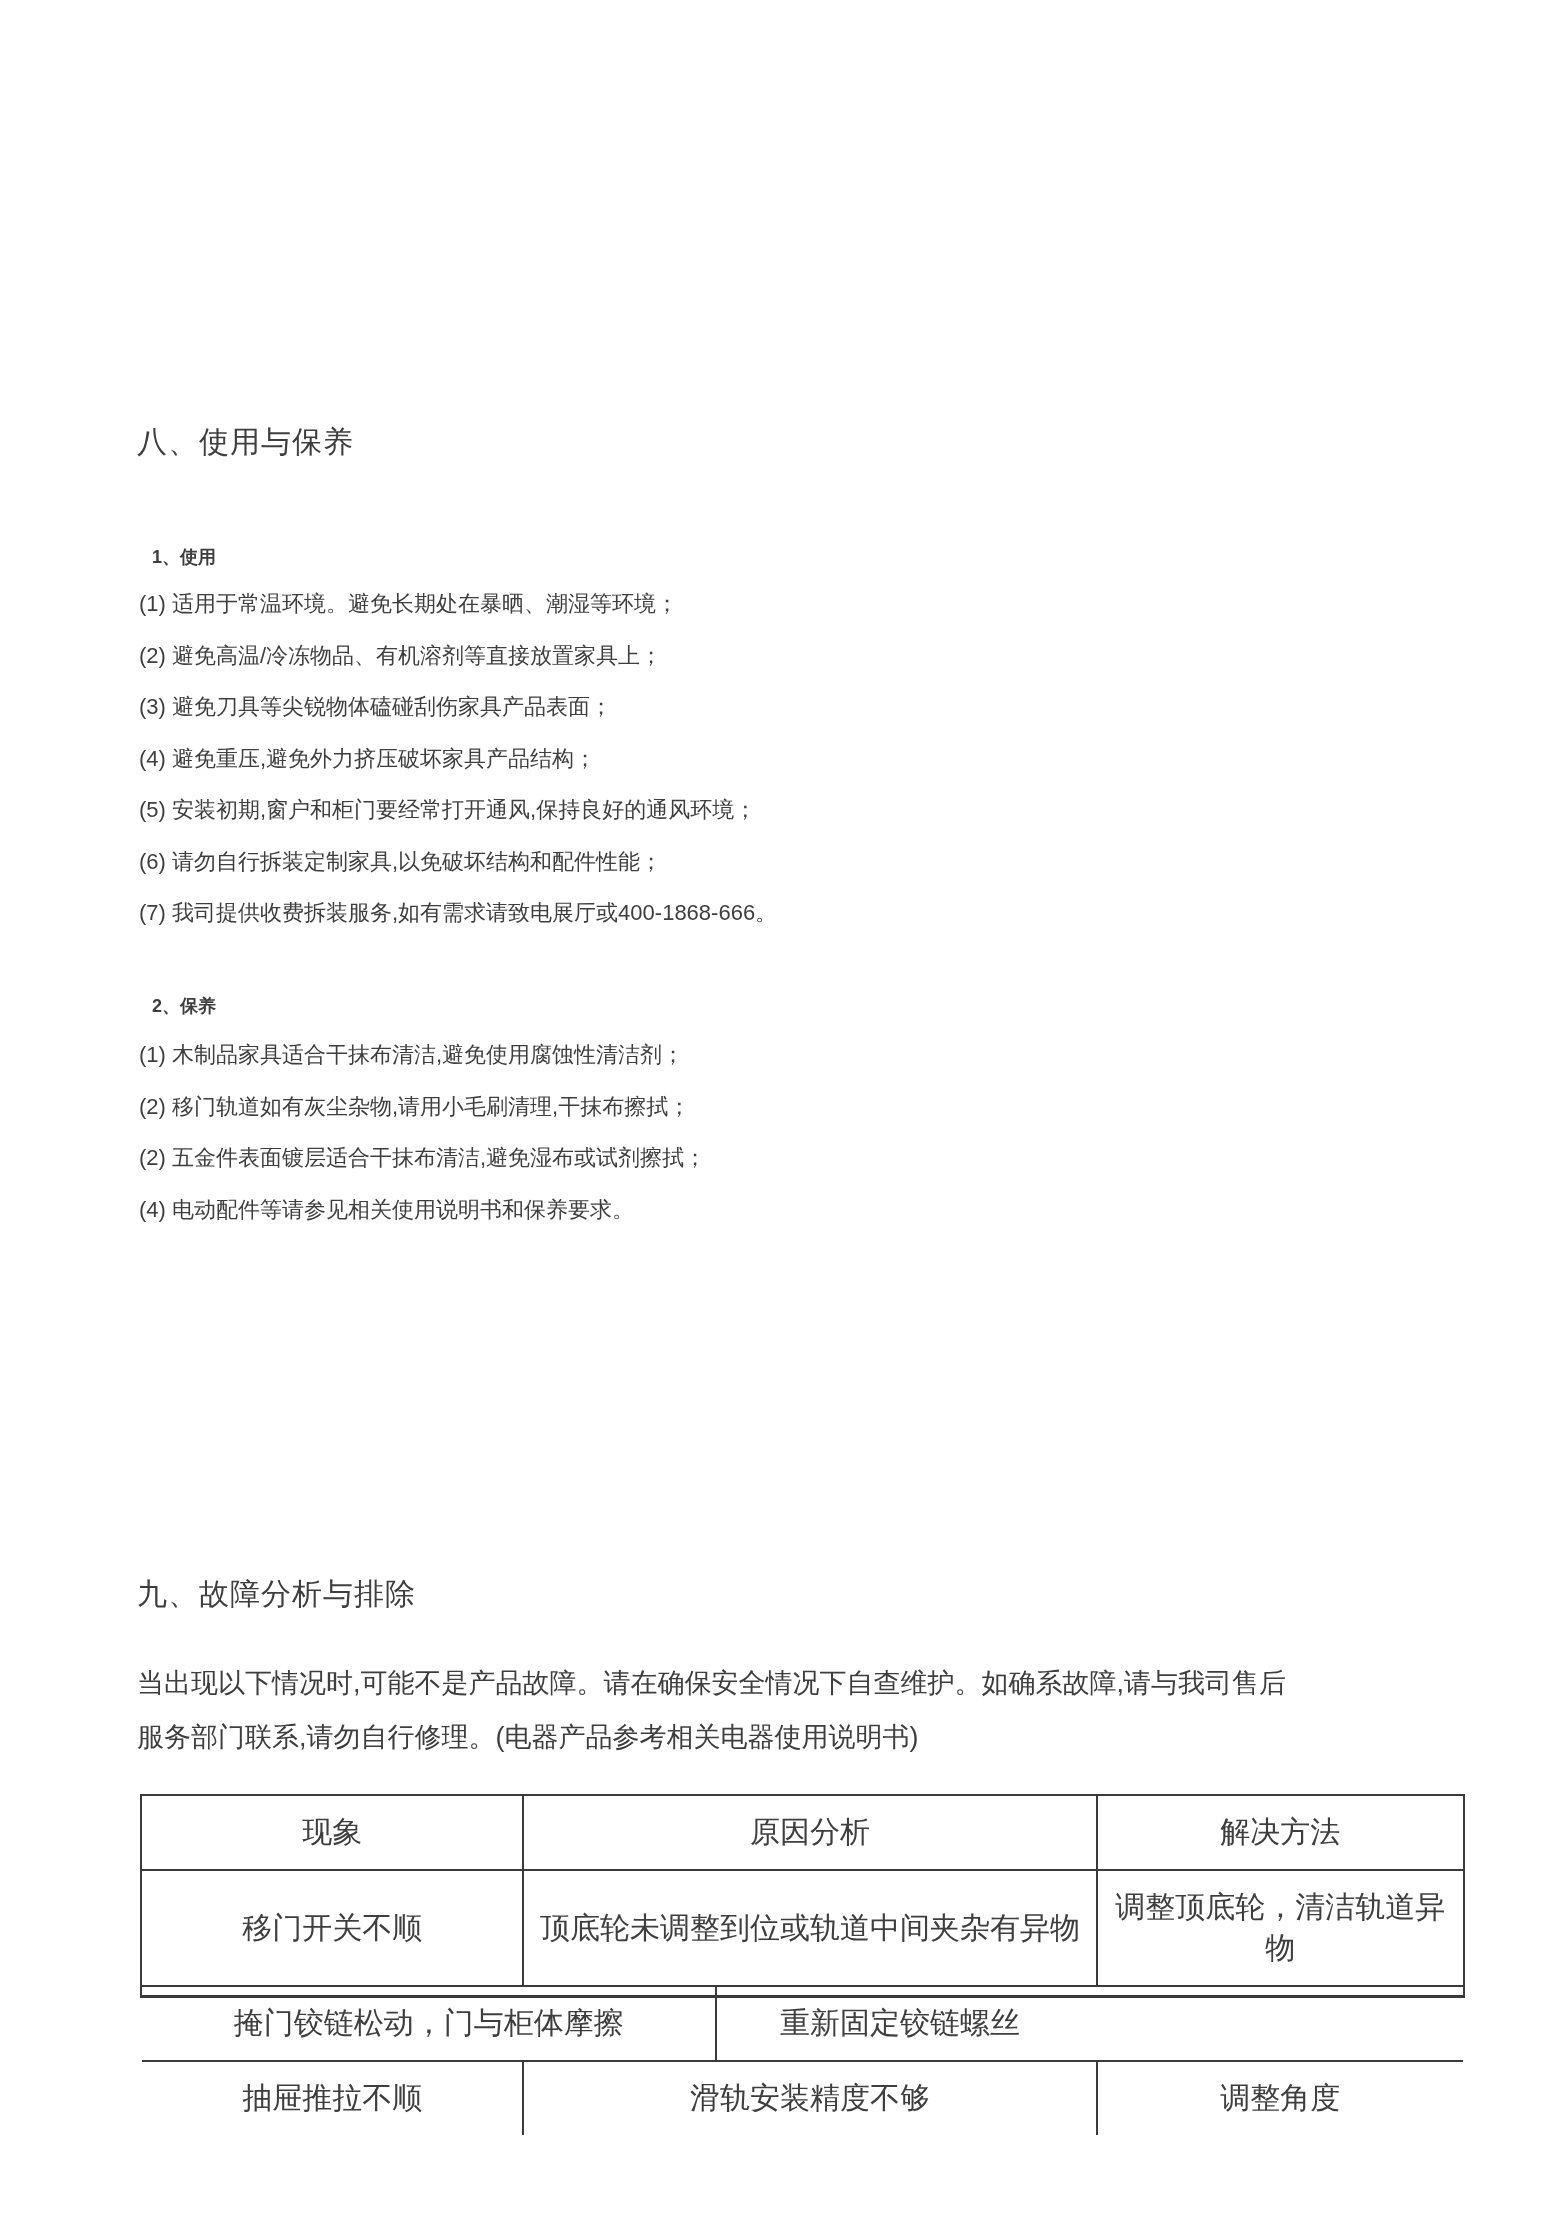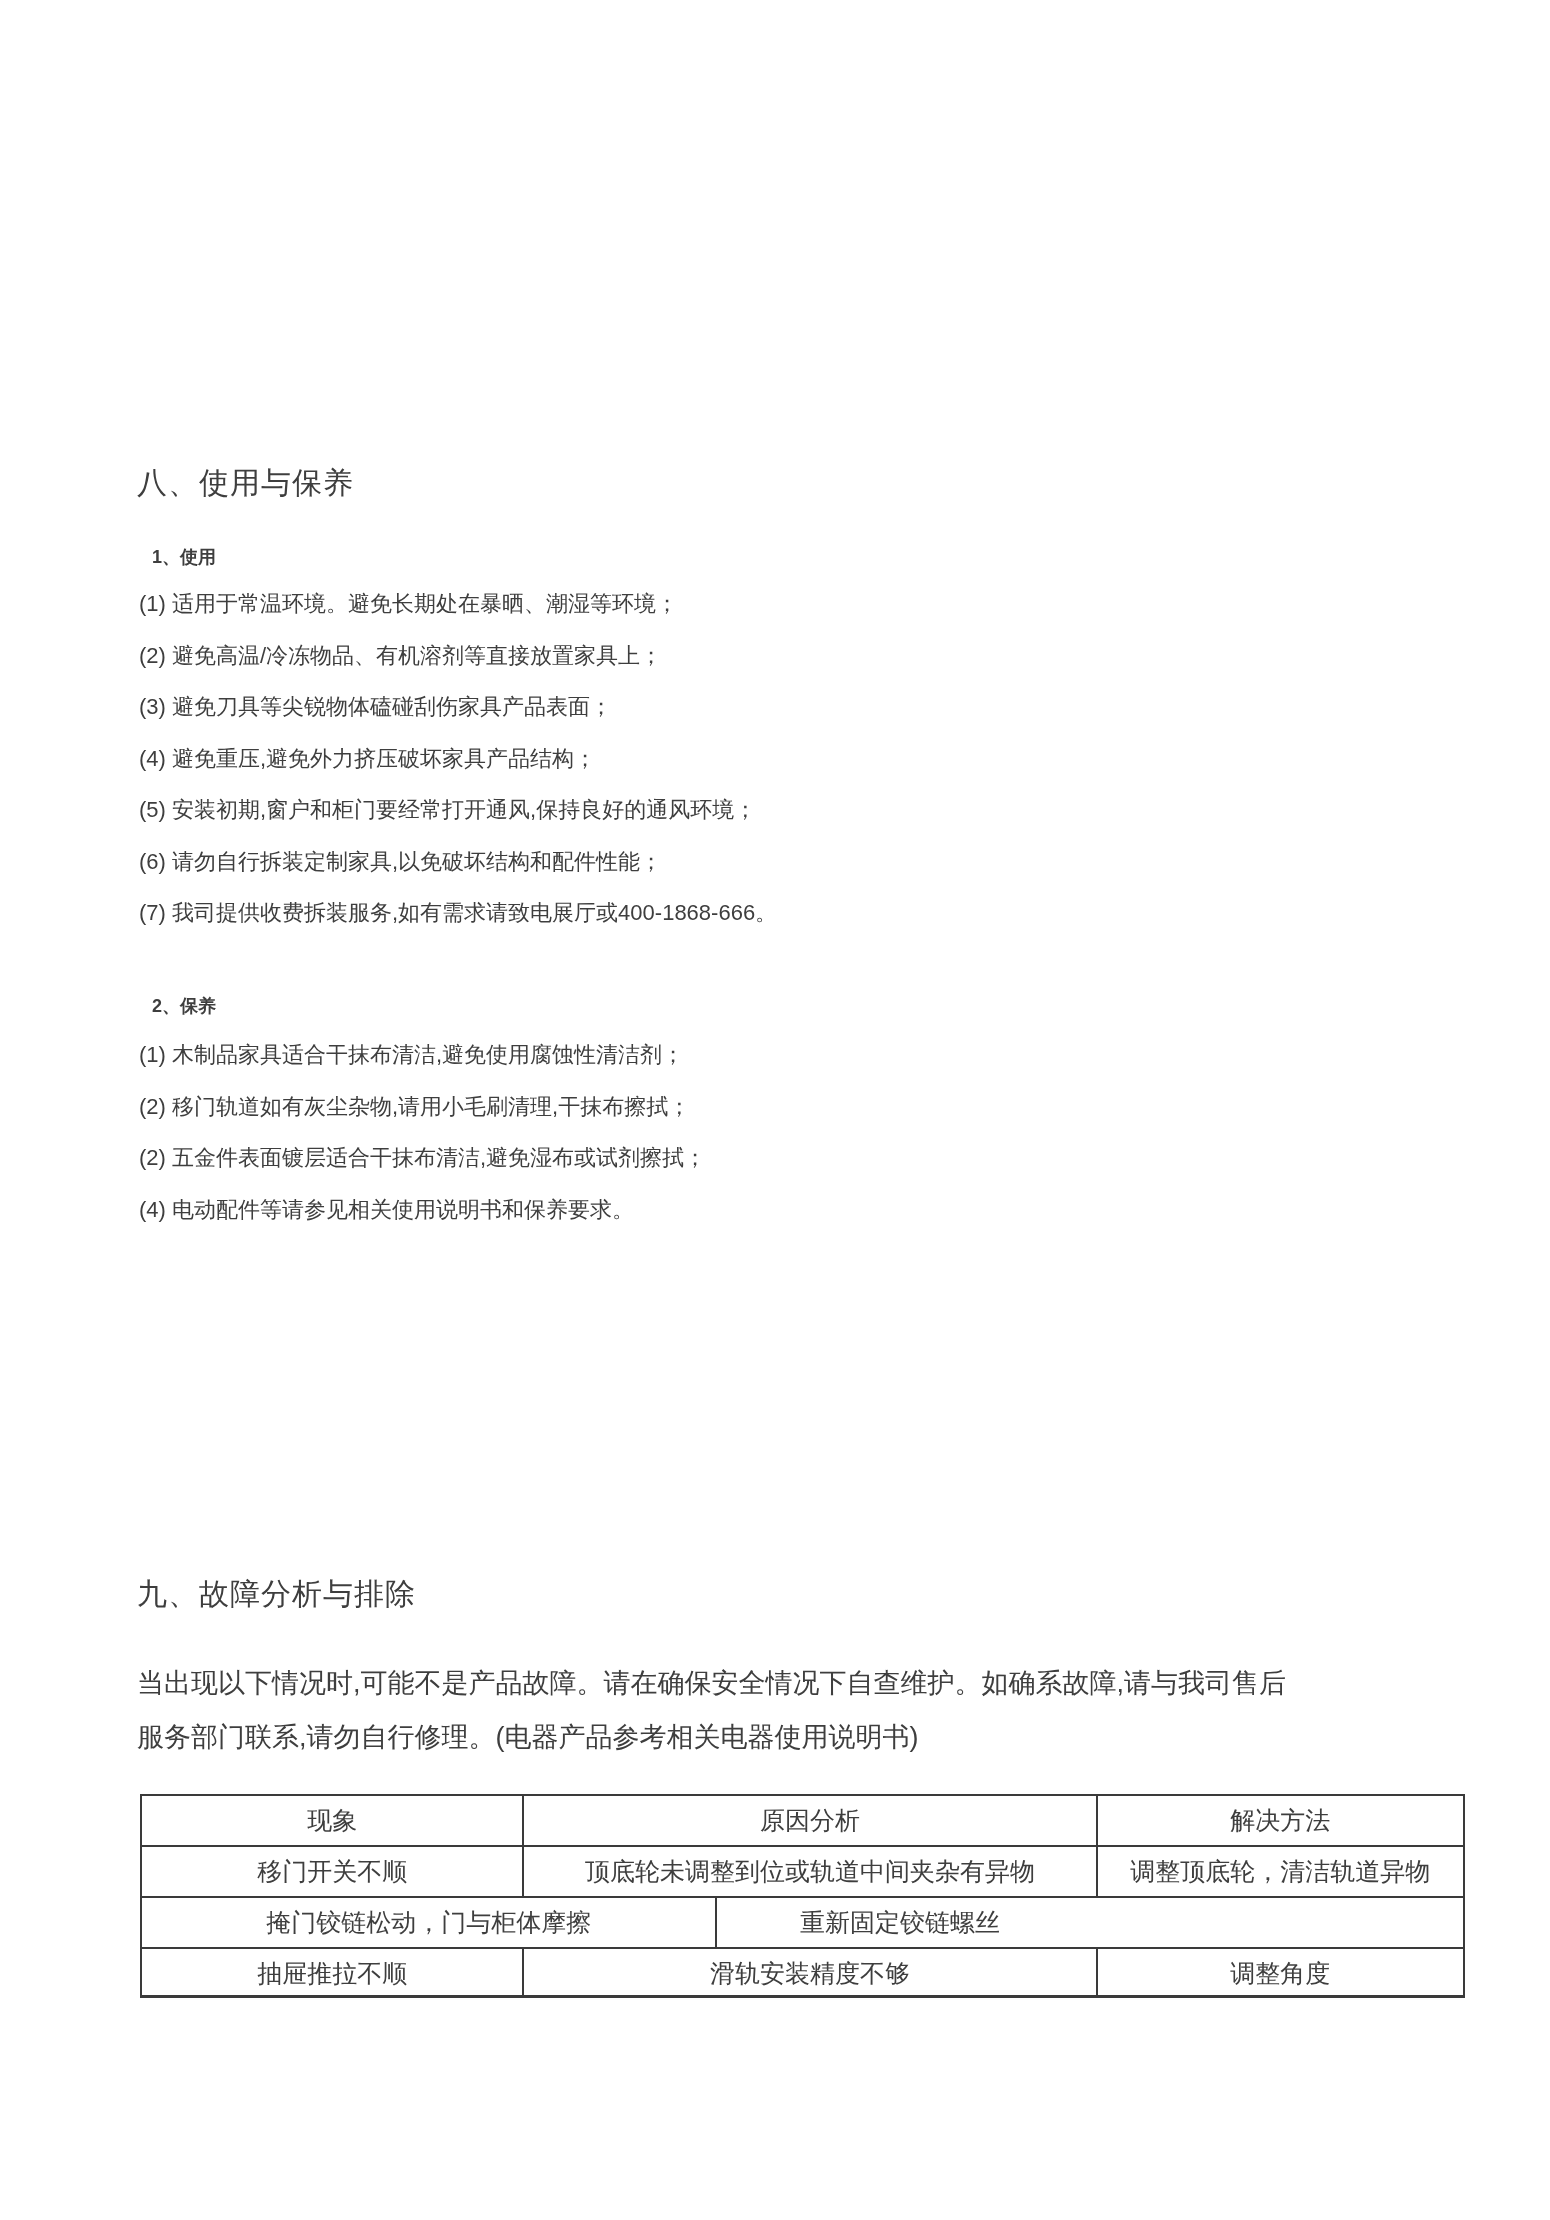--- a/index.html
+++ b/index.html
@@ -60,38 +60,38 @@
     display: flex;
     flex: 1;
     border-top: 2px solid #3a3a3a;
   }
   .t-row:first-child { border-top: none; }
   .t-cell {
     display: flex;
     align-items: center;
     justify-content: center;
     text-align: center;
-    font-size: 25px;
+    font-size: 30px;
     color: #3e3e3e;
     border-left: 2px solid #3a3a3a;
     box-sizing: border-box;
-    padding: 8px 6px;
+    padding: 16px 6px;
     overflow: hidden;
   }
   .t-cell:first-child { border-left: none; }
   .col-1 { width: 28.8%; }
   .col-2 { width: 43.4%; }
   .col-3 { width: 27.8%; }
 </style>
 </head>
 <body>
 
 <div class="page">
 
-  <div class="abs section-title" style="top:465px;">八、使用与保养</div>
+  <div class="abs section-title" style="top:424px;">八、使用与保养</div>
 
   <div class="abs sub-title" style="top:541px;">1、使用</div>
 
   <div class="abs list" style="top:578px;">
     <div class="list-item">(1) 适用于常温环境。避免长期处在暴晒、潮湿等环境；</div>
     <div class="list-item">(2) 避免高温/冷冻物品、有机溶剂等直接放置家具上；</div>
     <div class="list-item">(3) 避免刀具等尖锐物体磕碰刮伤家具产品表面；</div>
     <div class="list-item">(4) 避免重压,避免外力挤压破坏家具产品结构；</div>
     <div class="list-item">(5) 安装初期,窗户和柜门要经常打开通风,保持良好的通风环境；</div>
     <div class="list-item">(6) 请勿自行拆装定制家具,以免破坏结构和配件性能；</div>

